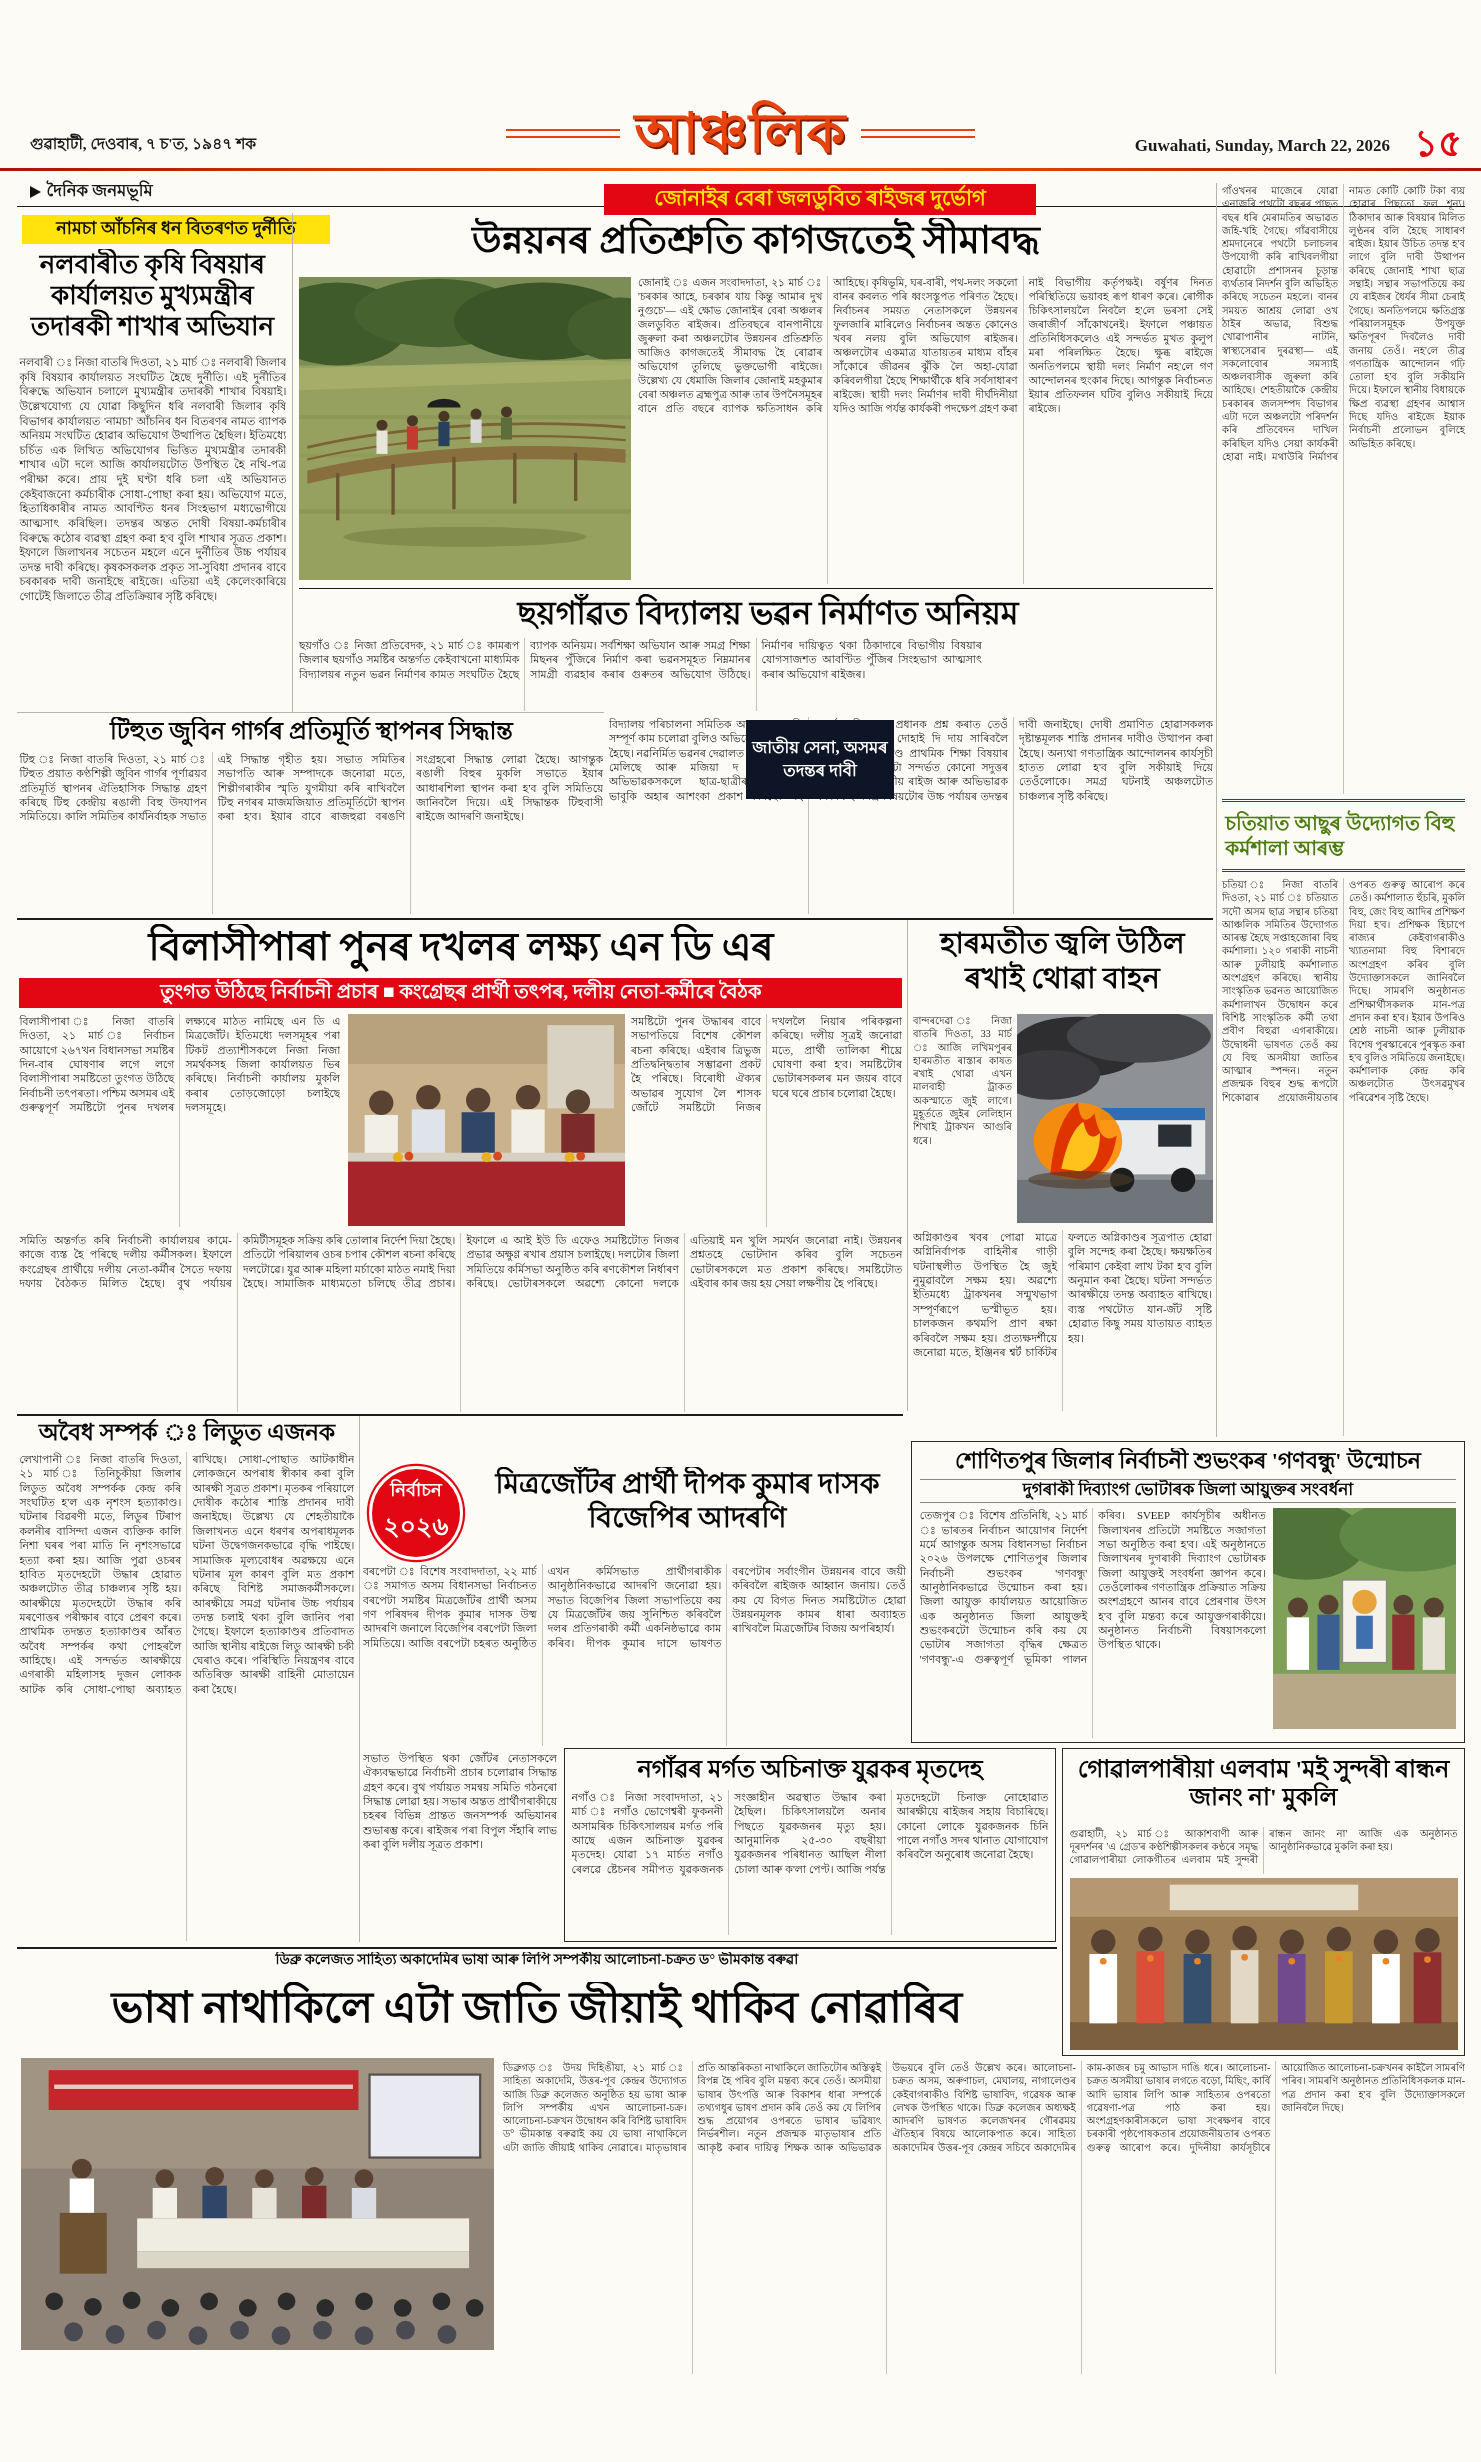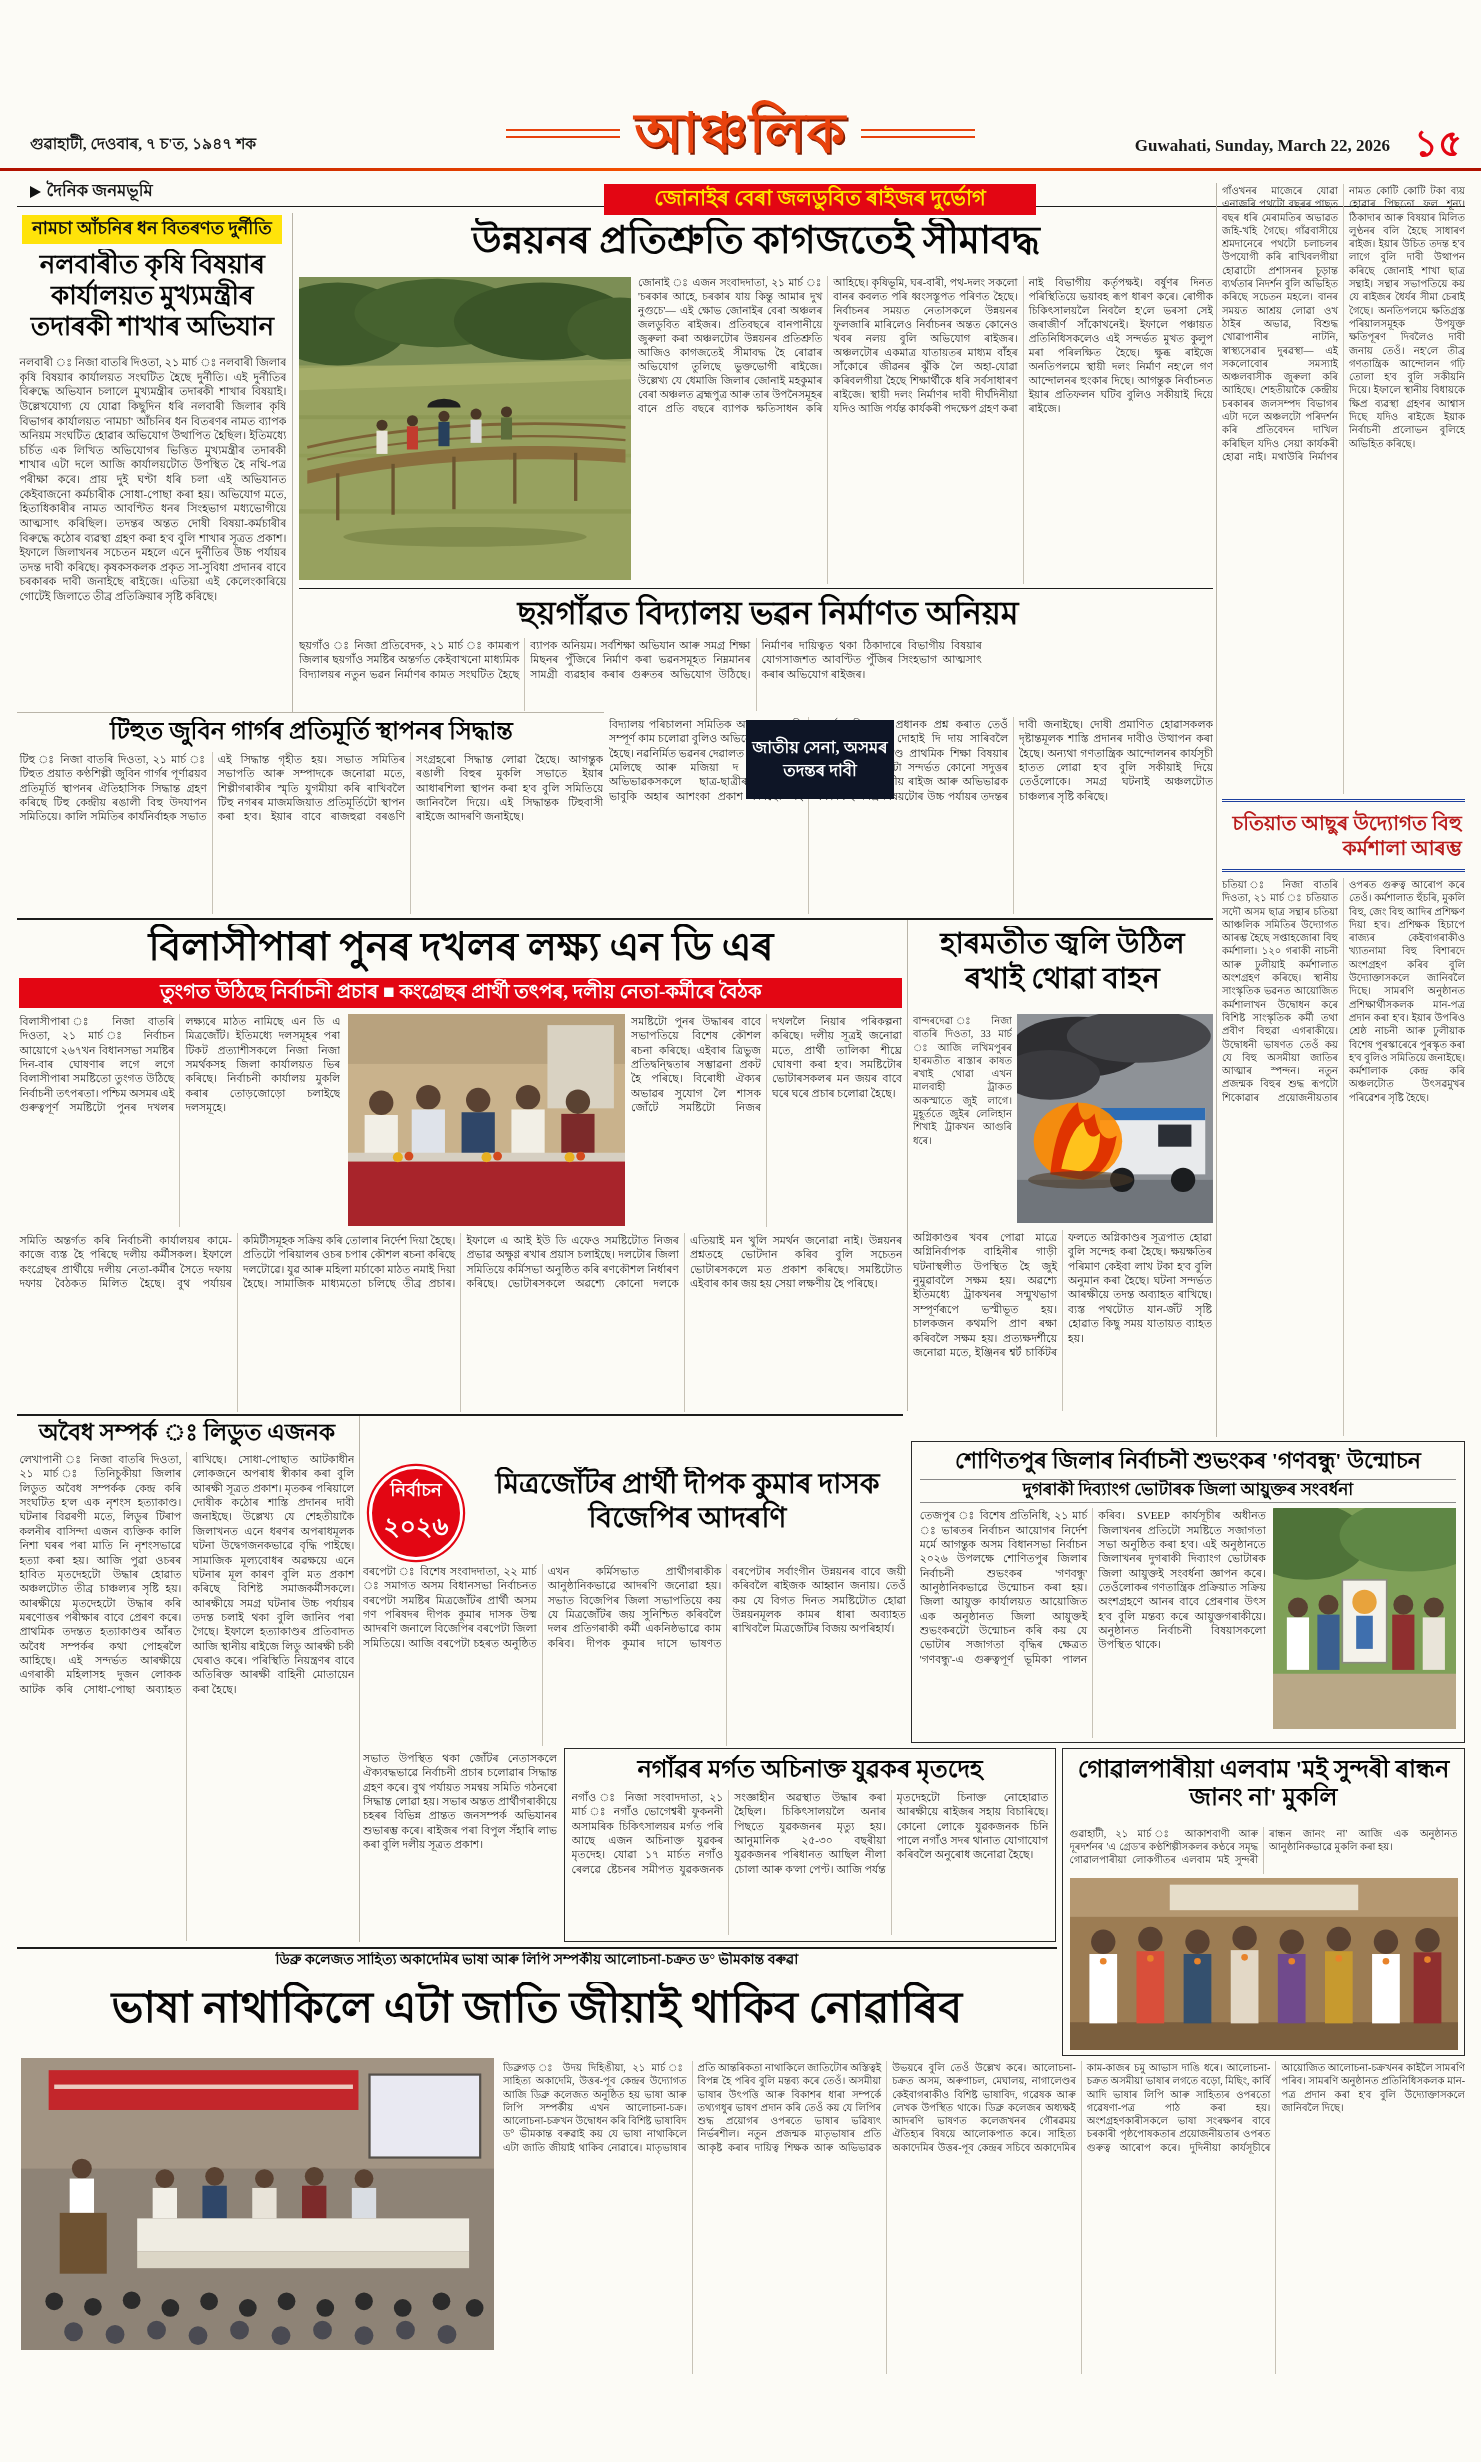--- a/index.html
+++ b/index.html
@@ -20,21 +20,21 @@
   .kicker-yellow{background:#ffe30a;color:#111;font-weight:bold;text-align:center;
                  display:flex;align-items:center;justify-content:center}
   .banner-red{background:#e30613;color:#ffe600;font-weight:bold;text-align:center;
               display:flex;align-items:center;justify-content:center}
   .strip-red{background:#e30613;color:#ffffff;font-weight:bold;text-align:center;
              display:flex;align-items:center;justify-content:center}
   .inset-dark{background:#0e1526;color:#ffffff;font-weight:bold;text-align:center;
               display:flex;align-items:center;justify-content:center;padding:5.5px;line-height:1.35}
   .blue-box{border-top:3.3px double #1d3f9e;border-bottom:3.3px double #1d3f9e;
             display:flex;align-items:center;justify-content:center}
-  .blue-box .t{color:#b91c1c;font-weight:bold;text-align:right;line-height:1.25}
+  .blue-box .t{color:#4d7c0f;font-weight:bold;text-align:left;line-height:1.25}
   .boxed{border:1.1px solid #2a2a2a;background:#fcfbf6}
   .photo{overflow:hidden;background:#cfcabe}
   .photo svg{display:block;width:100%;height:100%}
   .mast-bar{width:114px;height:8.9px;border-top:2.8px solid #e8420d;border-bottom:2.8px solid #e8420d}
   .mast-title{font-size:55px;font-weight:bold;color:#e8420d;line-height:1;
               text-shadow:1.7px 1.7px 0 #7e1c02;letter-spacing:1.1px}
   .sans{font-family:Liberation Serif, serif}
   .badge-circle{border-radius:50%;background:#e30613;color:#fff;display:flex;flex-direction:column;
                 align-items:center;justify-content:center;border:3.3px solid #ffffff;
                 box-shadow:0 0 0 2.2px #e30613;text-align:center;font-weight:bold}
@@ -58,21 +58,21 @@
   <div class="abs sans" style="left:1013px;top:136px;width:377px;font-size:17px;font-weight:bold;text-align:right">Guwahati, Sunday, March 22, 2026</div>
 
   <div class="abs" style="left:1409px;top:114px;width:58px;font-size:37px;font-weight:bold;color:#e30613;text-align:center">১৫</div>
 
   <div class="abs" style="left:0;top:168px;width:1481px;height:3.3px;background:linear-gradient(90deg,#b01000,#ff5a00,#b01000)"></div>
 
   <div class="abs" style="left:30px;top:178px;width:454px;font-size:16.6px;font-weight:bold"><span class="flag-ico"></span><span>দৈনিক জনমভূমি</span></div>
 
   <div class="abs rule-h" style="left:16.6px;top:206px;width:1448px;height:1.1px"></div>
 
-  <div class="abs kicker-yellow" style="left:22px;top:215px;width:260px;height:29px;font-size:17.7px">নামচা আঁচনিৰ ধন বিতৰণত দুৰ্নীতি</div>
+  <div class="abs kicker-yellow" style="left:22px;top:215px;width:308px;height:29px;font-size:17.7px">নামচা আঁচনিৰ ধন বিতৰণত দুৰ্নীতি</div>
   <div class="abs hl" style="left:19.4px;top:249px;width:266px;height:101px;font-size:26px">নলবাৰীত কৃষি বিষয়াৰ কাৰ্যালয়ত মুখ্যমন্ত্ৰীৰ তদাৰকী শাখাৰ অভিযান</div>
   <div class="abs body-text" style="left:19.4px;top:355px;width:267px;height:357px;font-size:11px">নলবাৰী ঃ নিজা বাতৰি দিওতা, ২১ মাৰ্চ ঃ নলবাৰী জিলাৰ কৃষি বিষয়াৰ কাৰ্যালয়ত সংঘটিত হৈছে দুৰ্নীতি। এই দুৰ্নীতিৰ বিৰুদ্ধে অভিযান চলালে মুখ্যমন্ত্ৰীৰ তদাৰকী শাখাৰ বিষয়াই। উল্লেখযোগ্য যে যোৱা কিছুদিন ধৰি নলবাৰী জিলাৰ কৃষি বিভাগৰ কাৰ্যালয়ত 'নামচা' আঁচনিৰ ধন বিতৰণৰ নামত ব্যাপক অনিয়ম সংঘটিত হোৱাৰ অভিযোগ উত্থাপিত হৈছিল। ইতিমধ্যে চৰ্চিত এক লিখিত অভিযোগৰ ভিত্তিত মুখ্যমন্ত্ৰীৰ তদাৰকী শাখাৰ এটা দলে আজি কাৰ্যালয়টোত উপস্থিত হৈ নথি-পত্ৰ পৰীক্ষা কৰে। প্ৰায় দুই ঘণ্টা ধৰি চলা এই অভিযানত কেইবাজনো কৰ্মচাৰীক সোধা-পোছা কৰা হয়। অভিযোগ মতে, হিতাধিকাৰীৰ নামত আবণ্টিত ধনৰ সিংহভাগ মধ্যভোগীয়ে আত্মসাৎ কৰিছিল। তদন্তৰ অন্তত দোষী বিষয়া-কৰ্মচাৰীৰ বিৰুদ্ধে কঠোৰ ব্যৱস্থা গ্ৰহণ কৰা হ'ব বুলি শাখাৰ সূত্ৰত প্ৰকাশ। ইফালে জিলাখনৰ সচেতন মহলে এনে দুৰ্নীতিৰ উচ্চ পৰ্যায়ৰ তদন্ত দাবী কৰিছে। কৃষকসকলক প্ৰকৃত সা-সুবিধা প্ৰদানৰ বাবে চৰকাৰক দাবী জনাইছে ৰাইজে। এতিয়া এই কেলেংকাৰিয়ে গোটেই জিলাতে তীব্ৰ প্ৰতিক্ৰিয়াৰ সৃষ্টি কৰিছে।</div>
 
   <div class="abs rule-v" style="left:292px;top:213px;height:500px"></div>
 
   <div class="abs banner-red" style="left:604px;top:184px;width:432px;height:31px;font-size:21px">জোনাইৰ বেৰা জলডুবিত ৰাইজৰ দুৰ্ভোগ</div>
   <div class="abs hl" style="left:302px;top:218px;width:908px;height:53px;font-size:38px">উন্নয়নৰ প্ৰতিশ্ৰুতি কাগজতেই সীমাবদ্ধ</div>
 
   <div class="abs photo" style="left:299px;top:277px;width:332px;height:303px">
     <svg viewBox="0 0 600 548" preserveAspectRatio="none">

